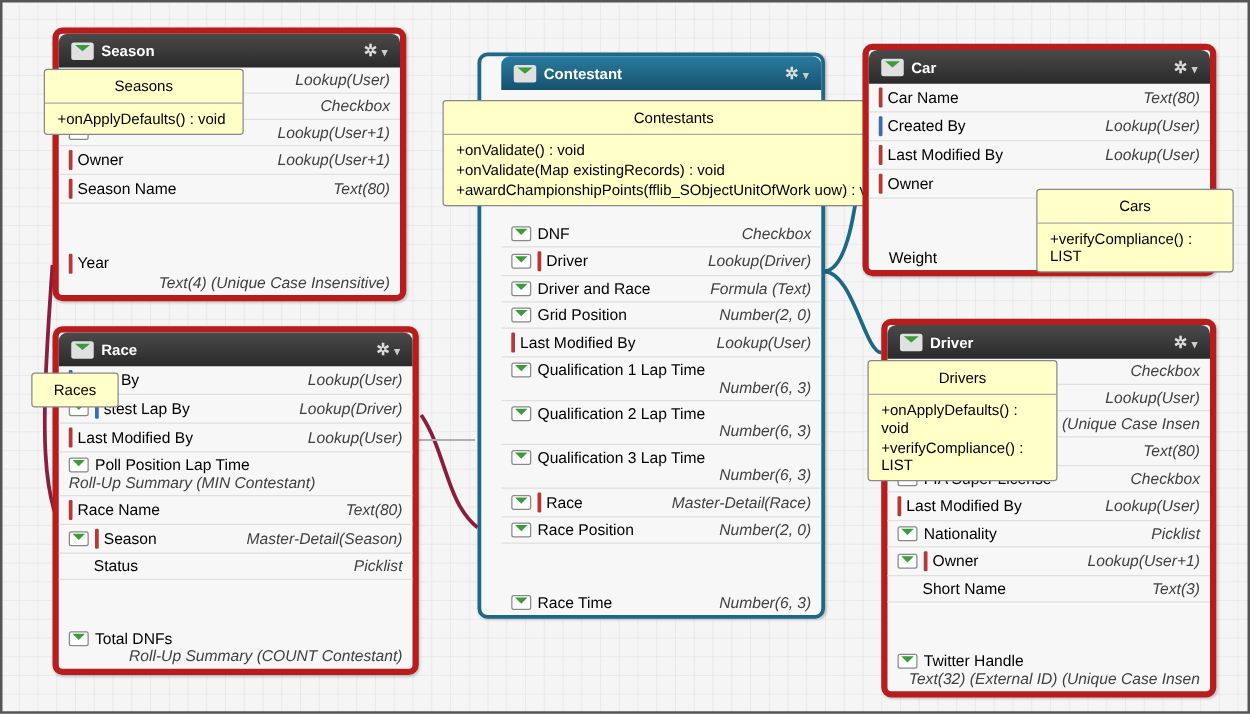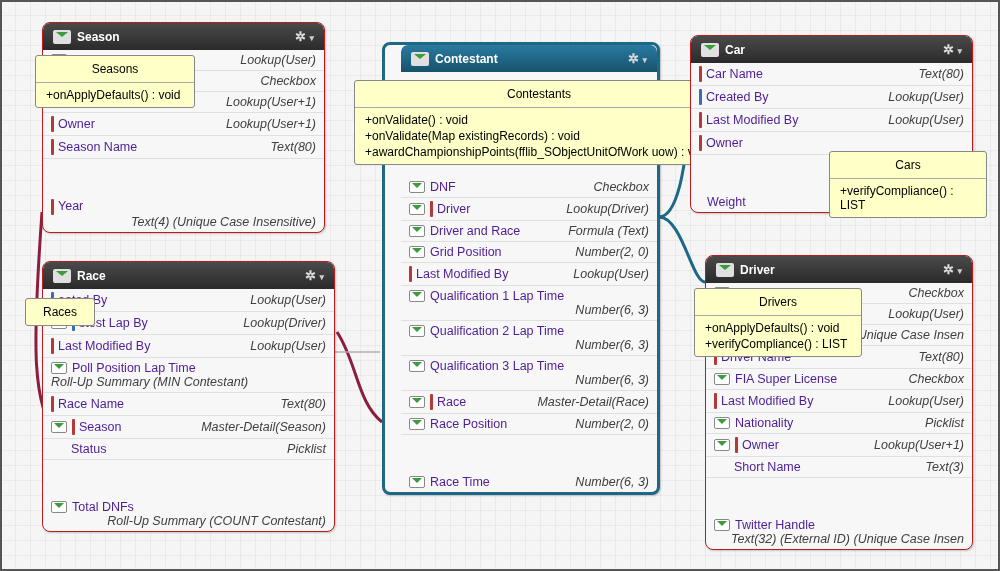--- a/index.html
+++ b/index.html
@@ -10,21 +10,21 @@
                     linear-gradient(90deg, rgba(200,200,200,0.25) 1px, transparent 1px);
   background-size: 15px 15px;
   border: 2px solid #555;
   font-family: Arial, Helvetica, sans-serif;
   font-size: 12px;
   position: relative;
   overflow: hidden;
 }
 .entity {
   position: absolute;
-  border: 1px solid #b91c1c;
+  border: 5px solid #b91c1c;
   border-radius: 8px;
   background: #f7f7f7;
   box-shadow: 1px 1px 2px rgba(0,0,0,0.2);
 }
 .entity-header {
   background: linear-gradient(#4a4a4a, #2a2a2a);
   color: #fff;
   padding: 6px 10px;
   border-radius: 7px 7px 0 0;
   display: flex;
@@ -45,21 +45,21 @@
   color: #ddd;
 }
 .field-row {
   display: flex;
   align-items: center;
   padding: 3px 8px;
   border-bottom: 1px solid #e0e0e0;
   font-size: 12.5px;
 }
 .field-row:last-child { border-bottom: none; border-radius: 0 0 7px 7px; margin-top: 37px; }
-.field-name { flex: 1; color: #4c1d95; }
+.field-name { flex: 1; color: #000000; }
 .field-type { color: #404040; font-style: italic; text-align: right; }
 .bar { width: 3px; height: 16px; border-radius: 1px; margin-right: 4px; }
 .bar-red { background: #b43a3a; }
 .bar-blue { background: #3a6cb4; }
 .mail {
   width: 16px; height: 12px;
   display: inline-block;
   border: 1px solid #888;
   border-radius: 2px;
   background: #fff;
@@ -374,19 +374,19 @@
       <span class="field-name" style="margin-left:20px">Short Name</span>
       <span class="field-type">Text(3)</span>
     </div>
   <div class="field-row" style="flex-wrap:wrap">
       <span class="mail"></span>
       <span class="field-name">Twitter Handle</span>
       <span class="field-type" style="width:100%;text-align:right">Text(32) (External ID) (Unique Case Insen</span>
     </div>
 </div>
 
-<div class="popup" style="left:692px; top:286px; width:168px">
+<div class="popup" style="left:692px; top:286px; width:152px">
   <div class="popup-title">Drivers</div>
   <div class="popup-body">
     <div class="popup-line">+onApplyDefaults() : void</div>
     <div class="popup-line">+verifyCompliance() : LIST</div>
   </div>
 </div>
 
 </body></html>

